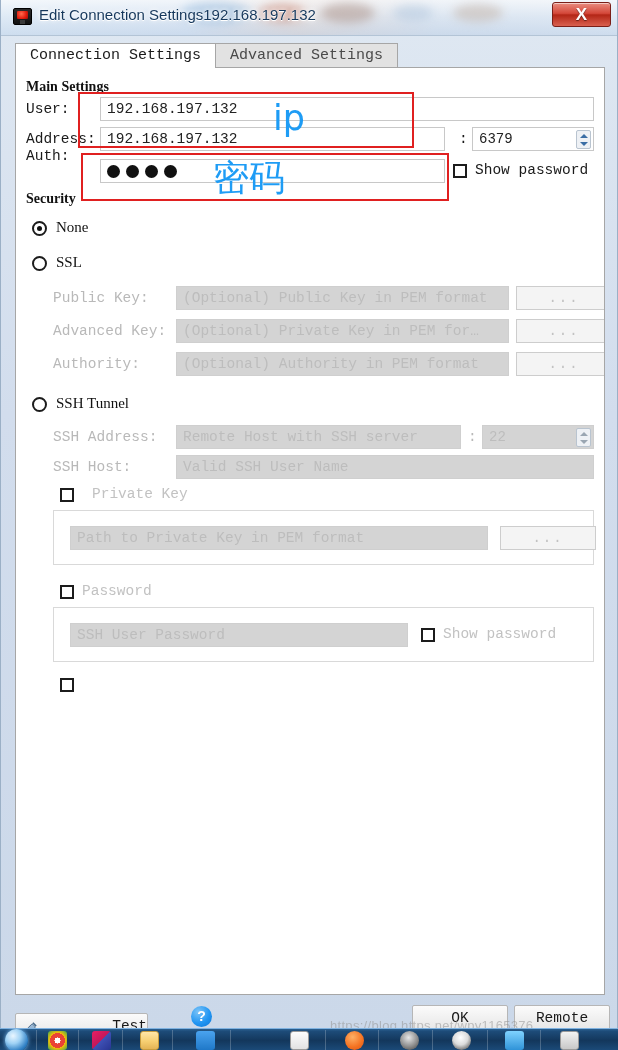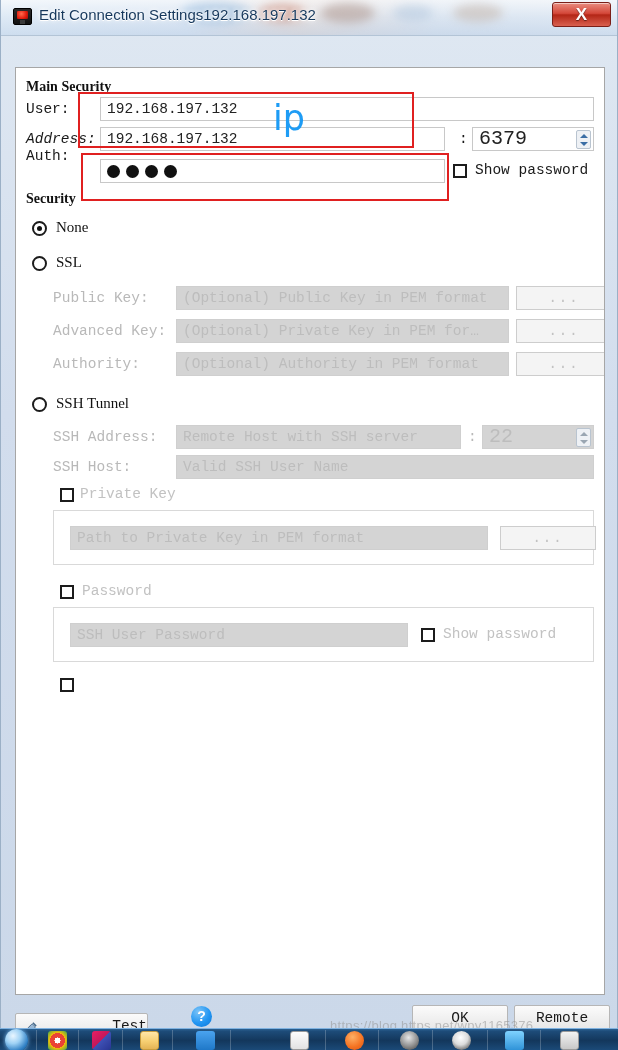--- a/index.html
+++ b/index.html
@@ -108,21 +108,21 @@
   }
   .txtbox.disabled {
     background:#d4d4d4; border:1px solid #cfcfcf; color:#bdbdbd;
   }
 
   .spin {
     position:absolute; height:24px; border:1px solid #c8c8c8; background:#fff;
   }
   .spin .val {
     position:absolute; left:6px; top:0; line-height:22px;
-    font-family:"Liberation Mono", monospace; font-size:20px; color:#222;
+    font-family:"Liberation Mono", monospace; font-size:14px; color:#222;
   }
   .spin.disabled { background:#d4d4d4; border-color:#cfcfcf; }
   .spin.disabled .val { color:#bdbdbd; }
   .spin .arrows {
     position:absolute; right:2px; top:2px; width:15px; height:19px;
     background:#eef1f5; border:1px solid #b9c4d0; border-radius:2px;
   }
   .spin .arrows i { position:absolute; left:3px; width:0;height:0; }
   .spin .arrows i.up   { top:3px;  border-left:4px solid transparent;border-right:4px solid transparent;border-bottom:4px solid #3b6ea5; }
   .spin .arrows i.down { top:11px; border-left:4px solid transparent;border-right:4px solid transparent;border-top:4px solid #3b6ea5; }
@@ -228,30 +228,32 @@
     <div class="glassblob" style="left:452px;top:4px;width:50px;height:18px;background:#c2b2a6;"></div>
 
     <div id="app-icon"></div>
     <div id="title-text">Edit Connection Settings192.168.197.132</div>
     <div id="close-button">
       <div class="x">X</div>
     </div>
   </div>
 
   <div id="tabstrip">
+    <div class="tab active">Connection Settings</div>
+    <div class="tab inactive">Advanced Settings</div>
   </div>
 
   <div id="pane">
 
-    <div class="grp-label" style="left:10px; top:11px;">Main Security</div>
+    <div class="grp-label" style="left:10px; top:11px;">Main Settings</div>
 
     <div class="fld-label" style="left:10px; top:33px;">User:</div>
     <div class="txtbox" style="left:84px; top:29px; width:494px;">192.168.197.132</div>
 
-    <div class="fld-label" style="left:10px; top:63px;font-style:italic;">Address:</div>
+    <div class="fld-label" style="left:10px; top:63px;">Address:</div>
     <div class="txtbox" style="left:84px; top:59px; width:345px;">192.168.197.132</div>
     <div class="colon" style="left:443px; top:63px;">:</div>
     <div class="spin" style="left:456px; top:59px; width:122px;">
       <div class="val">6379</div>
       <div class="arrows">
         <i class="up"></i>
         <i class="down"></i>
       </div>
     </div>
 
@@ -298,21 +300,21 @@
       <div class="arrows">
         <i class="up"></i>
         <i class="down"></i>
       </div>
     </div>
 
     <div class="fld-label dim" style="left:37px; top:391px;">SSH Host:</div>
     <div class="txtbox disabled" style="left:160px; top:387px; width:418px;">Valid SSH User Name</div>
 
     <div class="cbox" style="left:44px; top:420px;"></div>
-    <div class="cbox-lbl dim" style="left:64px; top:418px;text-align:center;">Private Key</div>
+    <div class="cbox-lbl dim" style="left:76px; top:418px;text-align:center;">Private Key</div>
 
     <div class="panel" style="left:37px; top:442px; width:541px; height:55px;">
       <div class="txtbox disabled" style="left:16px; top:15px; width:418px;">Path to Private Key in PEM format</div>
       <div class="browse" style="left:446px; top:15px;">...</div>
     </div>
 
     <div class="cbox" style="left:44px; top:517px;"></div>
     <div class="cbox-lbl dim" style="left:66px; top:515px;">Password</div>
 
     <div class="panel" style="left:37px; top:539px; width:541px; height:55px;">
@@ -321,20 +323,21 @@
       <div class="cbox-lbl dim" style="left:389px; top:18px;">Show password</div>
     </div>
 
     <div class="cbox" style="left:44px; top:610px;"></div>
 
   </div>
 
   <div class="annot-rect" style="left:77px; top:92px; width:336px; height:56px;"></div>
   <div class="annot-rect" style="left:80px; top:153px; width:368px; height:48px;"></div>
   <div class="annot-text" style="left:272px; top:98px; font-size:35px;">ip</div>
+  <div class="annot-text" style="left:212px; top:154px; font-size:36px;">密码</div>
 
   <div id="bottombar">
     <div class="btn" style="left:14px; top:13px; width:133px; text-align:right; padding-left:28px;">
       <svg id="test-conn-icon" viewBox="0 0 16 16">
         <g stroke="#4a6b8a" stroke-width="1.6" fill="none">
           <path d="M2 14 L6 10"></path>
           <path d="M9.5 3 L13 6.5"></path>
         </g>
         <rect x="5" y="5.5" width="6.5" height="5" rx="1" transform="rotate(-45 8.2 8)" fill="#9bb8d4" stroke="#4a6b8a" stroke-width="1"></rect>
       </svg>

